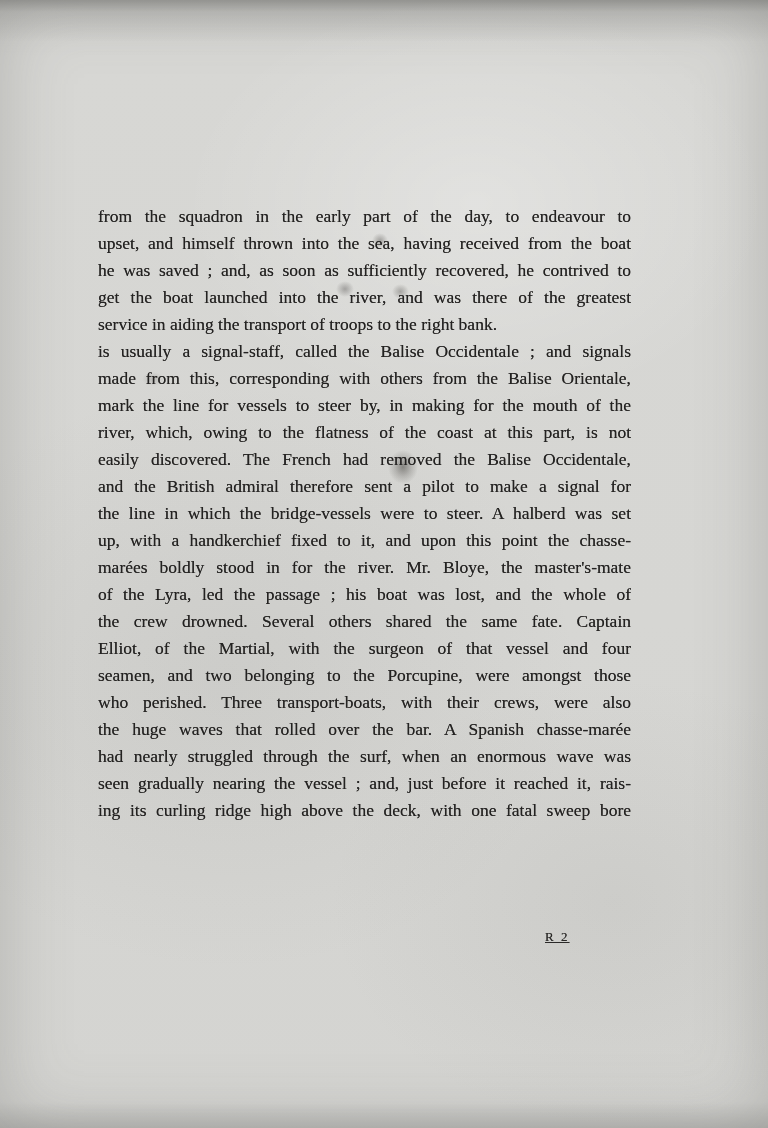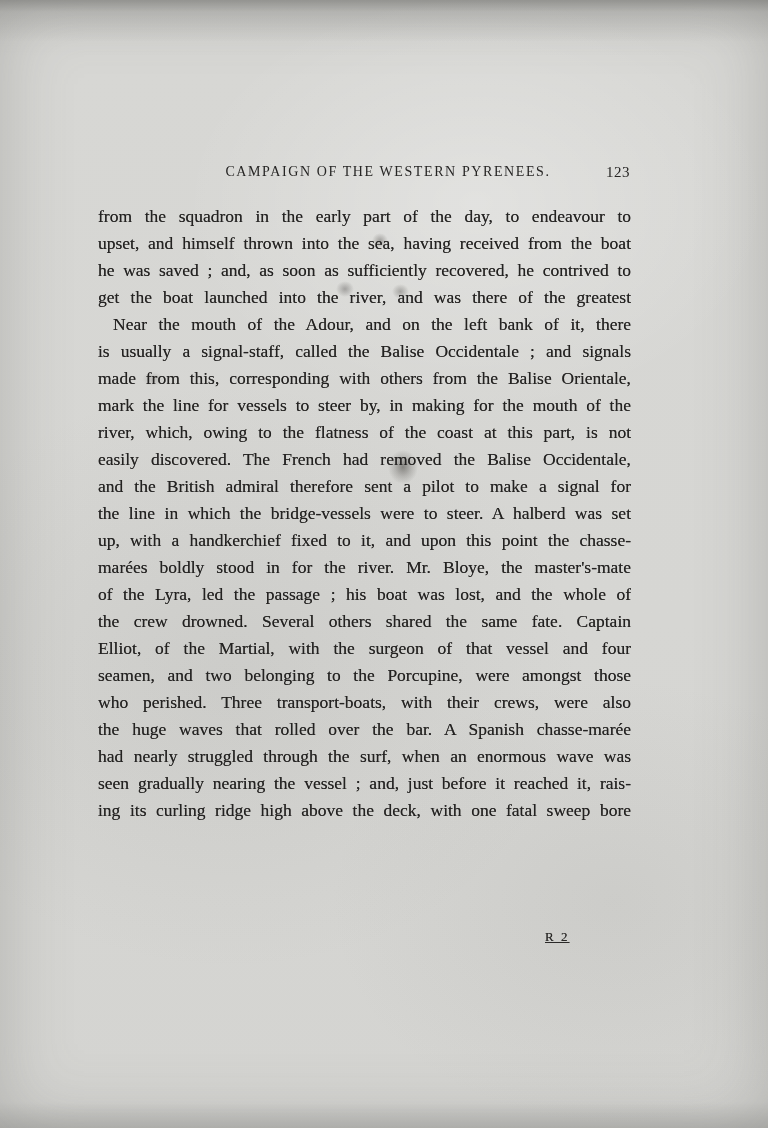--- a/index.html
+++ b/index.html
@@ -127,31 +127,27 @@
   <div class="top-shade"></div>
   <div class="binding-edge"></div>
   <div class="bottom-shade"></div>
 
   <div class="stain s1"></div>
   <div class="stain s2"></div>
   <div class="stain s3"></div>
   <div class="stain s4"></div>
   <div class="stain s5"></div>
 
-  <div class="running-head">
-    <div class="title">CAMPAIGN OF THE WESTERN PYRENEES.</div>
-    <div class="folio">123</div>
-  </div>
 
   <div class="text-block">
     <div class="line">from the squadron in the early part of the day, to endeavour to</div>
     <div class="line">upset, and himself thrown into the sea, having received from the boat</div>
     <div class="line">he was saved ; and, as soon as sufficiently recovered, he contrived to</div>
     <div class="line">get the boat launched into the river, and was there of the greatest</div>
-    <div class="line indent">Near the mouth of the Adour, and on the left bank of it, there</div>
+    <div class="line para-end">service in aiding the transport of troops to the right bank.</div>
     <div class="line">is usually a signal-staff, called the Balise Occidentale ; and signals</div>
     <div class="line">made from this, corresponding with others from the Balise Orientale,</div>
     <div class="line">mark the line for vessels to steer by, in making for the mouth of the</div>
     <div class="line">river, which, owing to the flatness of the coast at this part, is not</div>
     <div class="line">easily discovered. The French had removed the Balise Occidentale,</div>
     <div class="line">and the British admiral therefore sent a pilot to make a signal for</div>
     <div class="line">the line in which the bridge-vessels were to steer. A halberd was set</div>
     <div class="line">up, with a handkerchief fixed to it, and upon this point the chasse-</div>
     <div class="line">marées boldly stood in for the river. Mr. Bloye, the master's-mate</div>
     <div class="line">of the Lyra, led the passage ; his boat was lost, and the whole of</div>

